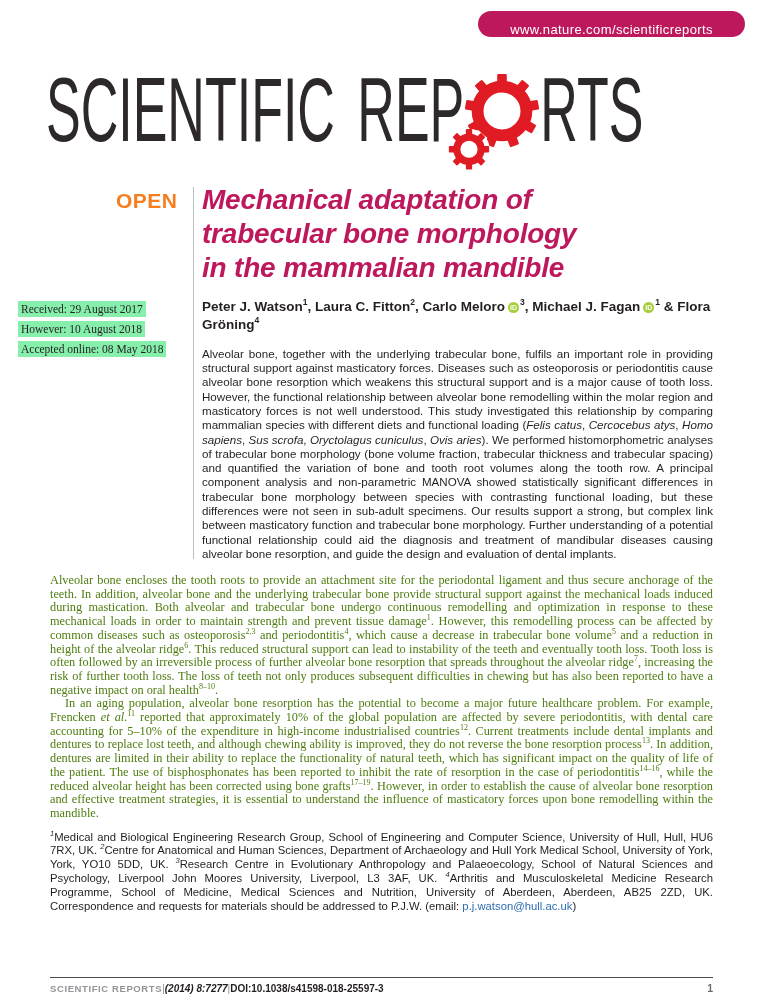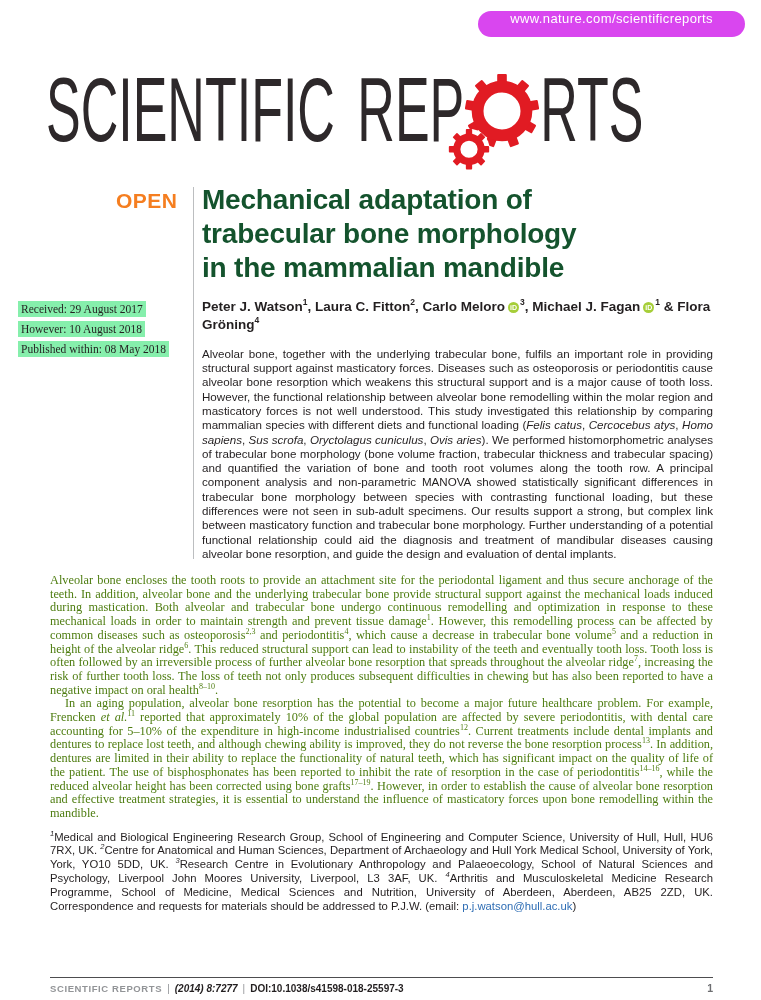--- a/index.html
+++ b/index.html
@@ -12,23 +12,23 @@
     color: #231f20;
     overflow: hidden;
   }
 
   
   .url-bar {
     position: absolute;
     top: 11px;
     right: 16px;
     height: 26px;
-    background: #d946ef;
+    background: #be185d;
     display: flex;
-    align-items: flex-start;
+    align-items: flex-end;
     padding: 0 32px;
     border-radius: 13px;
   }
   .url-bar span {
     color: #ffffff;
     font-size: 13px;
     letter-spacing: 0.4px;
   }
 
   
@@ -92,21 +92,22 @@
   }
 
   
   .main-col { position: absolute; left: 202px; top: 183px; width: 511px; }
   .title {
     font-size: 28px;
     line-height: 34px;
     font-weight: 700;
     letter-spacing: -0.2px;
     margin: 0 0 12px 0;
-    color: #14532d;
+    color: #be185d;
+    font-style: italic;
   }
   .authors {
     font-size: 13.5px;
     font-weight: 700;
     line-height: 1.25;
     margin: 0 0 13px 0;
   }
   .authors sup { font-size: 8.5px; }
   .orcid-icon {
     display: inline-block;
@@ -161,21 +162,21 @@
     background: #4d4d4f;
   }
   .footer {
     position: absolute;
     left: 50px; top: 982px;
     width: 663px;
     display: flex;
     justify-content: space-between;
     align-items: baseline;
   }
-  .footer-left { display: flex; gap: 5px; align-items: baseline; }
+  .footer-left { display: flex; align-items: baseline; }
   .f-journal { color: #929497; font-size: 9.5px; font-weight: 700; letter-spacing: 0.6px; }
   .f-sep { color: #929497; font-size: 10px; }
   .f-cite { font-size: 10px; font-weight: 700; font-style: italic; color: #231f20; }
   .f-doi { font-size: 10px; font-weight: 700; color: #231f20; }
   .f-page { font-size: 10.5px; font-weight: 700; color: #6d6e71; }
 </style>
 </head>
 <body>
 
 <div class="page">
@@ -219,21 +220,21 @@
       <span class="logo-text">RTS</span>
   </div>
 
   <div class="open-label">OPEN</div>
 
   <div class="vrule"></div>
 
   <div class="dates">
     <div class="date-row"><span class="date-hl"><span>Received:</span>&nbsp;<span>29 August 2017</span></span></div>
     <div class="date-row"><span class="date-hl"><span>However:</span>&nbsp;<span>10 August 2018</span></span></div>
-    <div class="date-row"><span class="date-hl"><span>Published within:</span>&nbsp;<span>08 May 2018</span></span></div>
+    <div class="date-row"><span class="date-hl"><span>Accepted online:</span>&nbsp;<span>08 May 2018</span></span></div>
   </div>
 
   <div class="main-col">
     <h1 class="title">Mechanical adaptation of<br>trabecular bone morphology<br>in the mammalian mandible</h1>
     <div class="authors">Peter J. Watson<sup>1</sup>, Laura C. Fitton<sup>2</sup>, Carlo Meloro<span class="orcid-icon">iD</span><sup>3</sup>, Michael J. Fagan<span class="orcid-icon">iD</span><sup>1</sup> &amp; Flora Gröning<sup>4</sup></div>
     <div class="abstract">Alveolar bone, together with the underlying trabecular bone, fulfils an important role in providing structural support against masticatory forces. Diseases such as osteoporosis or periodontitis cause alveolar bone resorption which weakens this structural support and is a major cause of tooth loss. However, the functional relationship between alveolar bone remodelling within the molar region and masticatory forces is not well understood. This study investigated this relationship by comparing mammalian species with different diets and functional loading (<i>Felis catus</i>, <i>Cercocebus atys</i>, <i>Homo sapiens</i>, <i>Sus scrofa</i>, <i>Oryctolagus cuniculus</i>, <i>Ovis aries</i>). We performed histomorphometric analyses of trabecular bone morphology (bone volume fraction, trabecular thickness and trabecular spacing) and quantified the variation of bone and tooth root volumes along the tooth row. A principal component analysis and non-parametric MANOVA showed statistically significant differences in trabecular bone morphology between species with contrasting functional loading, but these differences were not seen in sub-adult specimens. Our results support a strong, but complex link between masticatory function and trabecular bone morphology. Further understanding of a potential functional relationship could aid the diagnosis and treatment of mandibular diseases causing alveolar bone resorption, and guide the design and evaluation of dental implants.</div>
   </div>
 
   <div class="body-col">
     <p>Alveolar bone encloses the tooth roots to provide an attachment site for the periodontal ligament and thus secure anchorage of the teeth. In addition, alveolar bone and the underlying trabecular bone provide structural support against the mechanical loads induced during mastication. Both alveolar and trabecular bone undergo continuous remodelling and optimization in response to these mechanical loads in order to maintain strength and prevent tissue damage<sup>1</sup>. However, this remodelling process can be affected by common diseases such as osteoporosis<sup>2,3</sup> and periodontitis<sup>4</sup>, which cause a decrease in trabecular bone volume<sup>5</sup> and a reduction in height of the alveolar ridge<sup>6</sup>. This reduced structural support can lead to instability of the teeth and eventually tooth loss. Tooth loss is often followed by an irreversible process of further alveolar bone resorption that spreads throughout the alveolar ridge<sup>7</sup>, increasing the risk of further tooth loss. The loss of teeth not only produces subsequent difficulties in chewing but has also been reported to have a negative impact on oral health<sup>8–10</sup>.</p>

